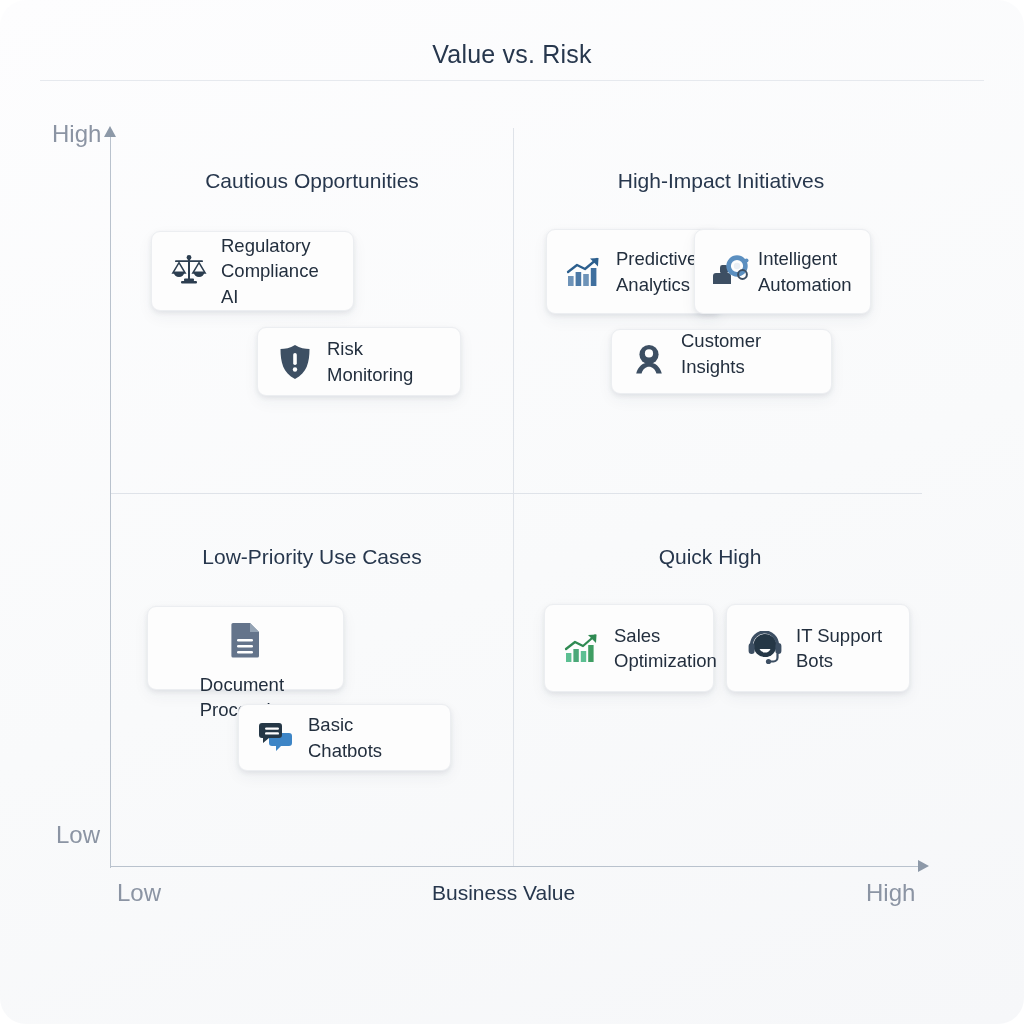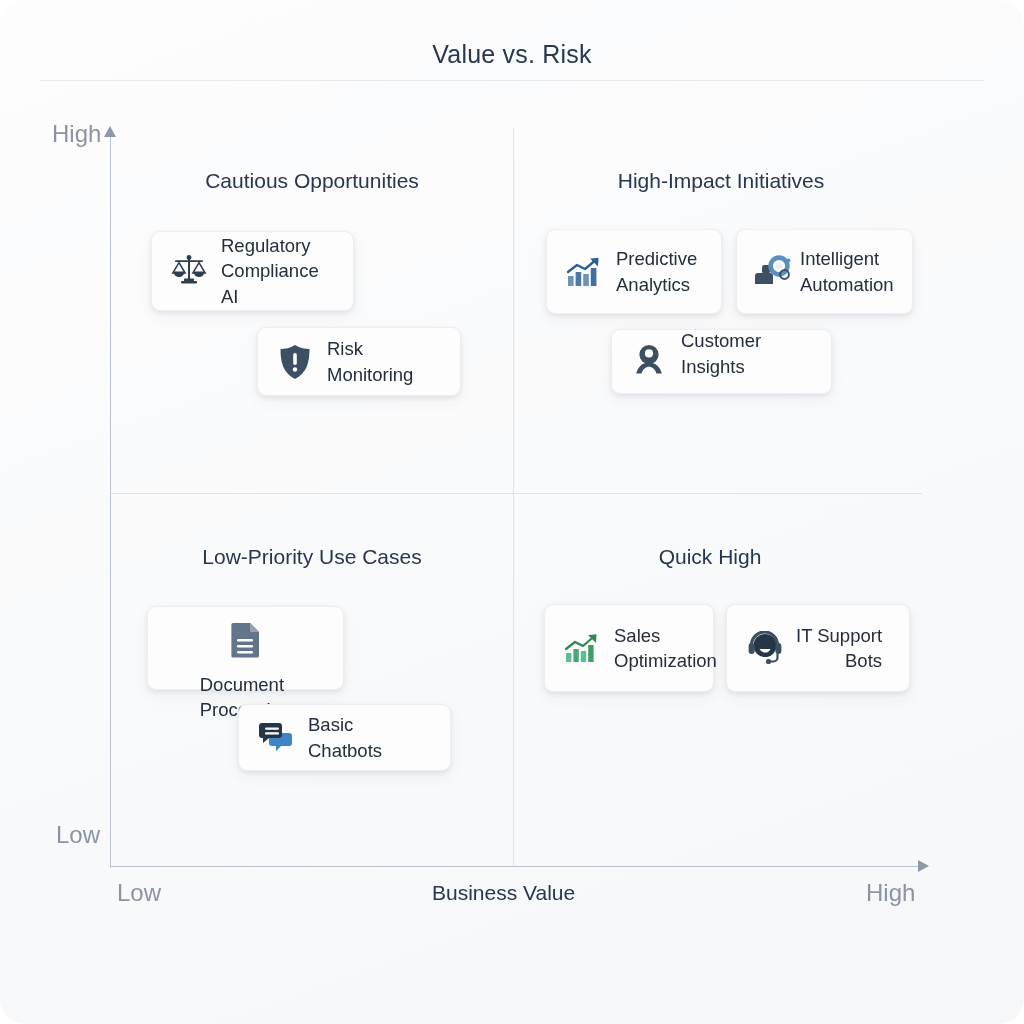--- a/index.html
+++ b/index.html
@@ -157,26 +157,26 @@
     display: flex;
     align-items: center;
     justify-content: center;
   }
   .card-icon svg { display: block; }
 
   
   .c-regulatory   { left: 151px; top: 231px; width: 203px; height: 80px; }
   .c-riskmon      { left: 257px; top: 327px; width: 204px; height: 69px; }
   .c-predictive   { left: 546px; top: 229px; width: 176px; height: 85px; }
-  .c-intelligent  { left: 736px; top: 229px; width: 177px; height: 85px; gap: 7px; }
+  .c-intelligent  { left: 694px; top: 229px; width: 177px; height: 85px; gap: 7px; }
   .c-custinsights { left: 611px; top: 329px; width: 221px; height: 65px; align-items: flex-end; }
   .c-document     { left: 147px; top: 606px; width: 197px; height: 84px; flex-direction: column; }
   .c-chatbots     { left: 238px; top: 704px; width: 213px; height: 67px; }
   .c-sales        { left: 544px; top: 604px; width: 170px; height: 88px; }
-  .c-itsupport    { left: 726px; top: 604px; width: 184px; height: 88px; text-align: right; }
+  .c-itsupport    { left: 726px; top: 604px; width: 184px; height: 88px; }
 </style>
 </head>
 <body>
 
 <div id="board">
 
   <div class="title">Value vs. Risk</div>
   <div class="title-rule"></div>
 
   <div class="axis-y"></div>

